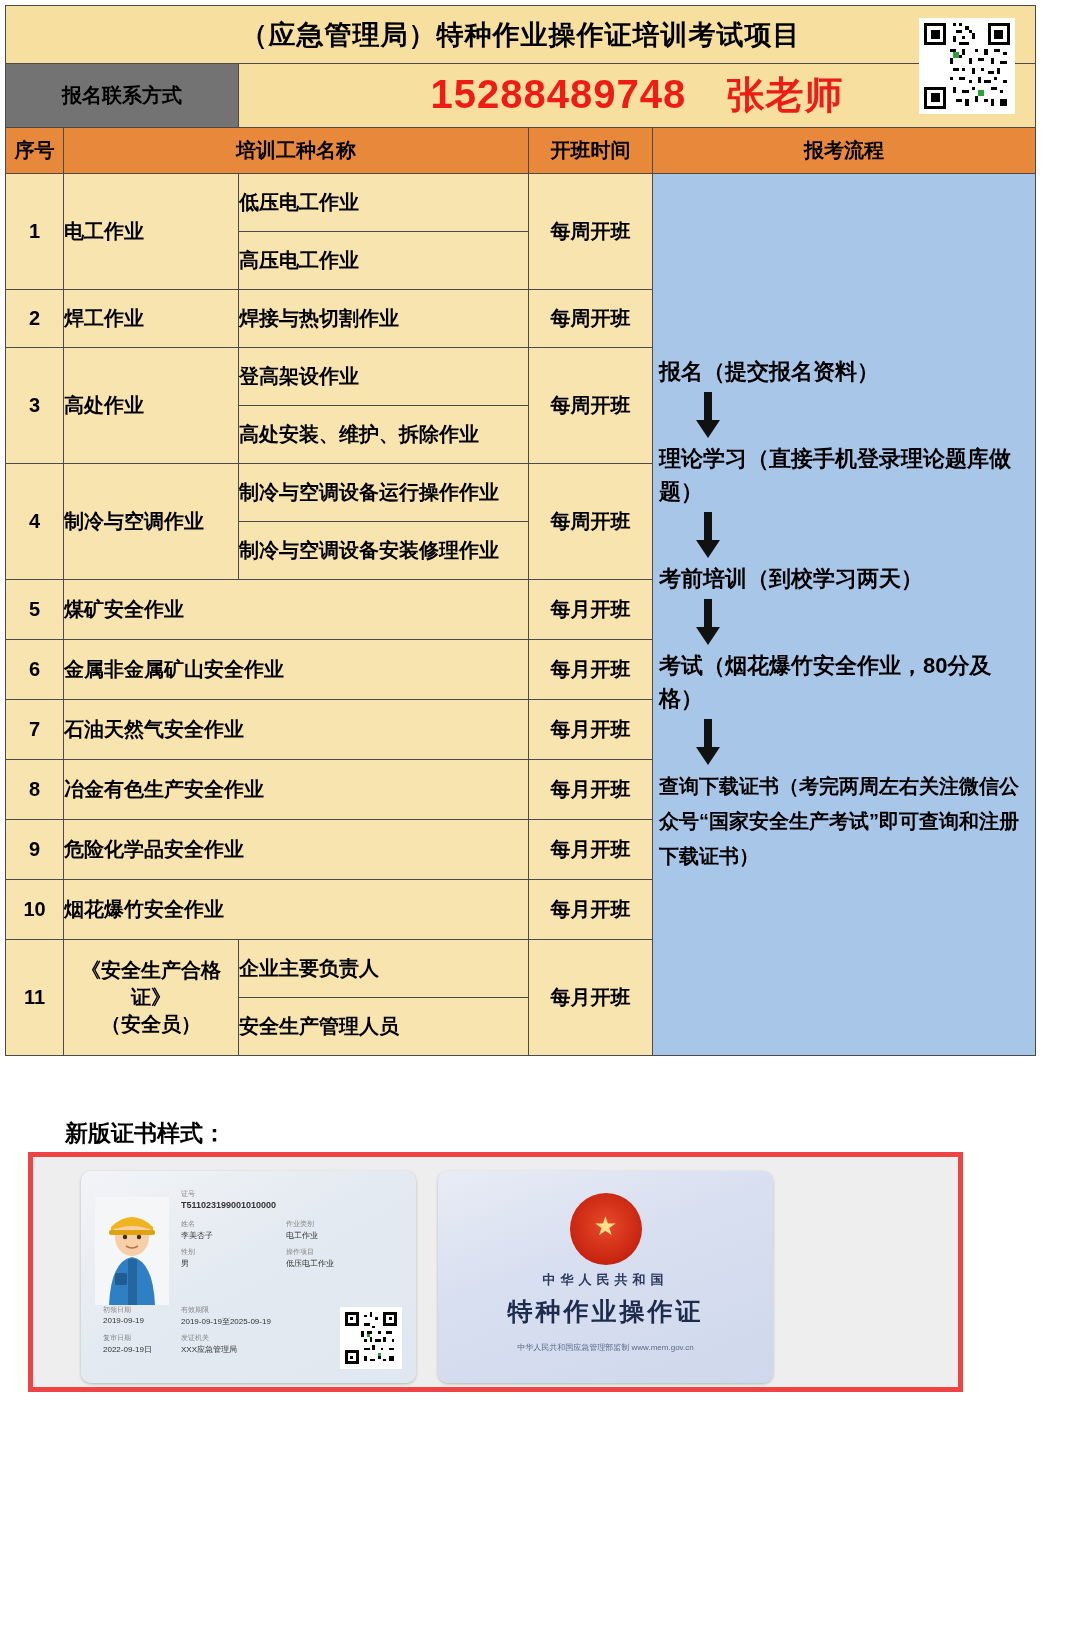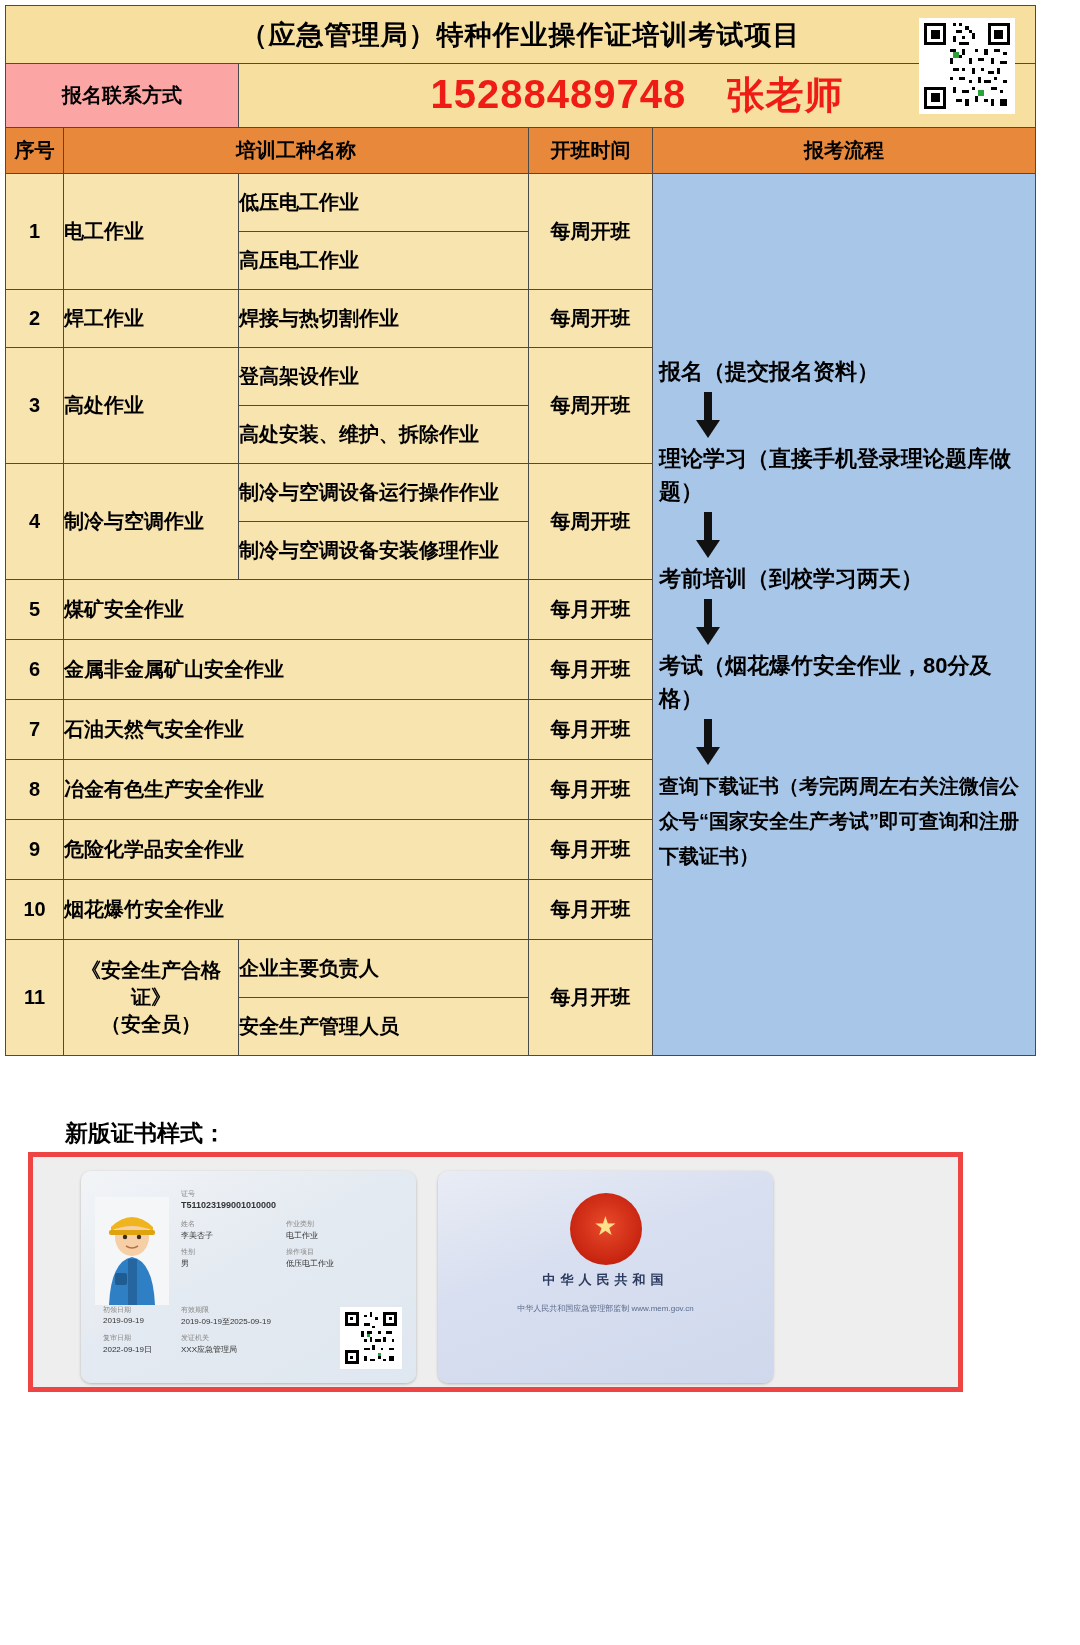--- a/index.html
+++ b/index.html
@@ -27,21 +27,21 @@
   .title-cell {
     background:#f7dfa0;
     height:58px;
     text-align:center;
     font-size:27px;
     font-weight:bold;
     letter-spacing:1px;
     position:relative;
   }
   .contact-label {
-    background:#fca5a5;
+    background:#737373;
     height:64px;
     text-align:center;
     font-size:20px;
     font-weight:bold;
   }
   .contact-value {
     background:#f7dfa0;
     text-align:center;
     color:#ef1c15;
     font-size:40px;
@@ -453,18 +453,19 @@
           </g>
         </svg>
       </div>
     </div>
 
     <div class="card2">
       <div class="emblem">
         <span class="star">★</span>
       </div>
       <div class="c2-l1">中华人民共和国</div>
+      <div class="c2-l2">特种作业操作证</div>
       <div class="c2-l3">中华人民共和国应急管理部监制  www.mem.gov.cn</div>
     </div>
   </div>
 
 
 </div>
 
 </body></html>

